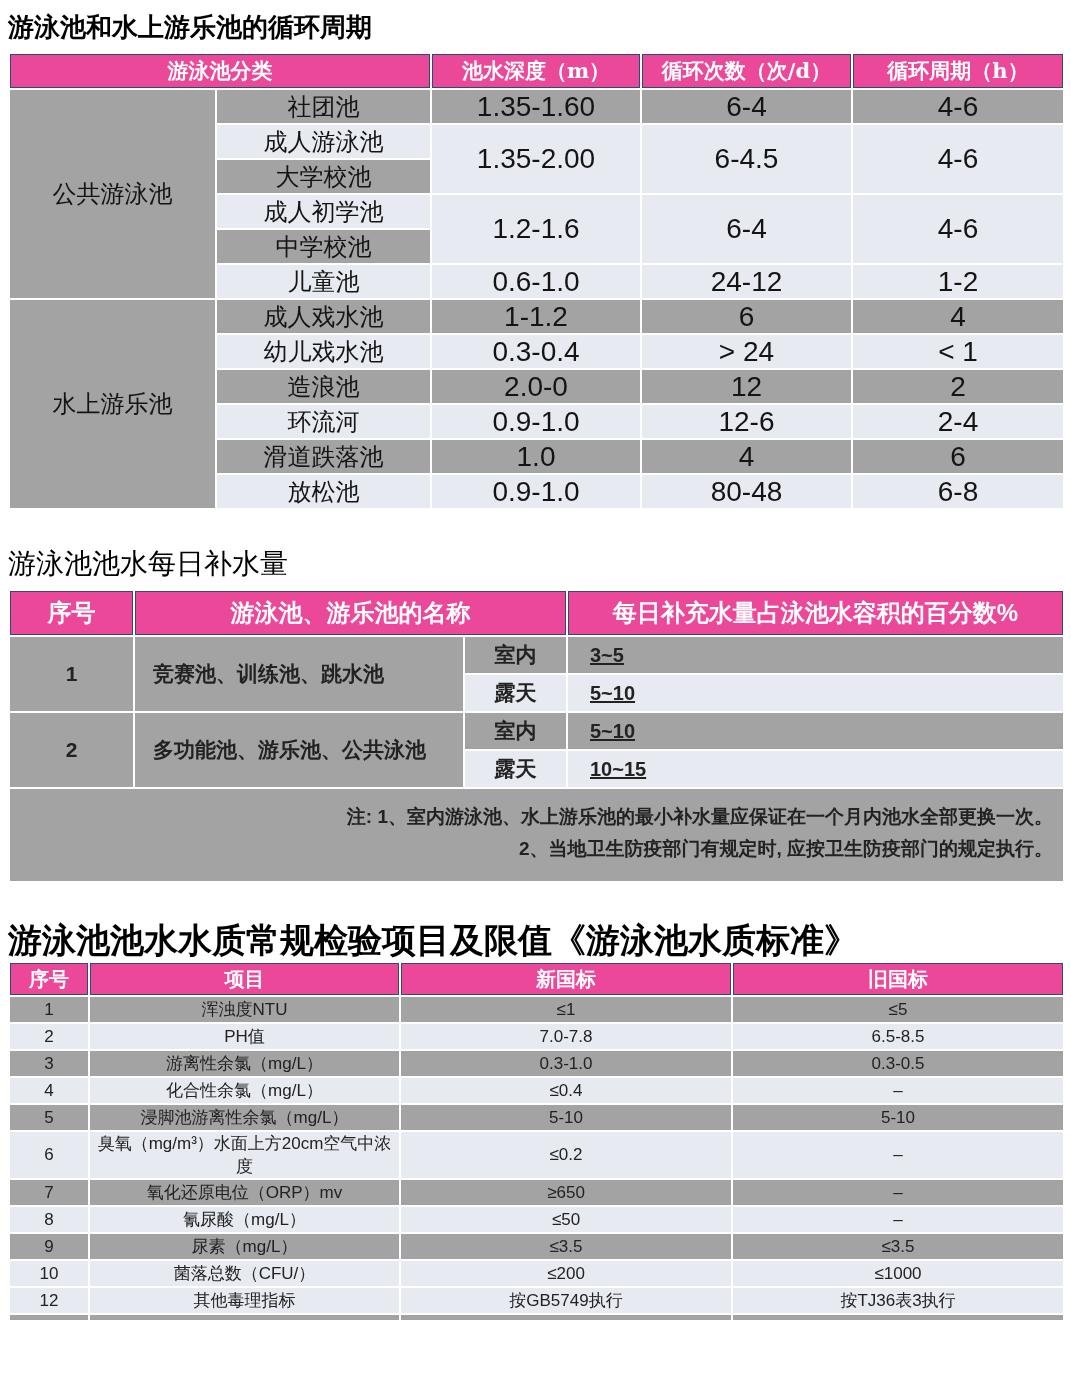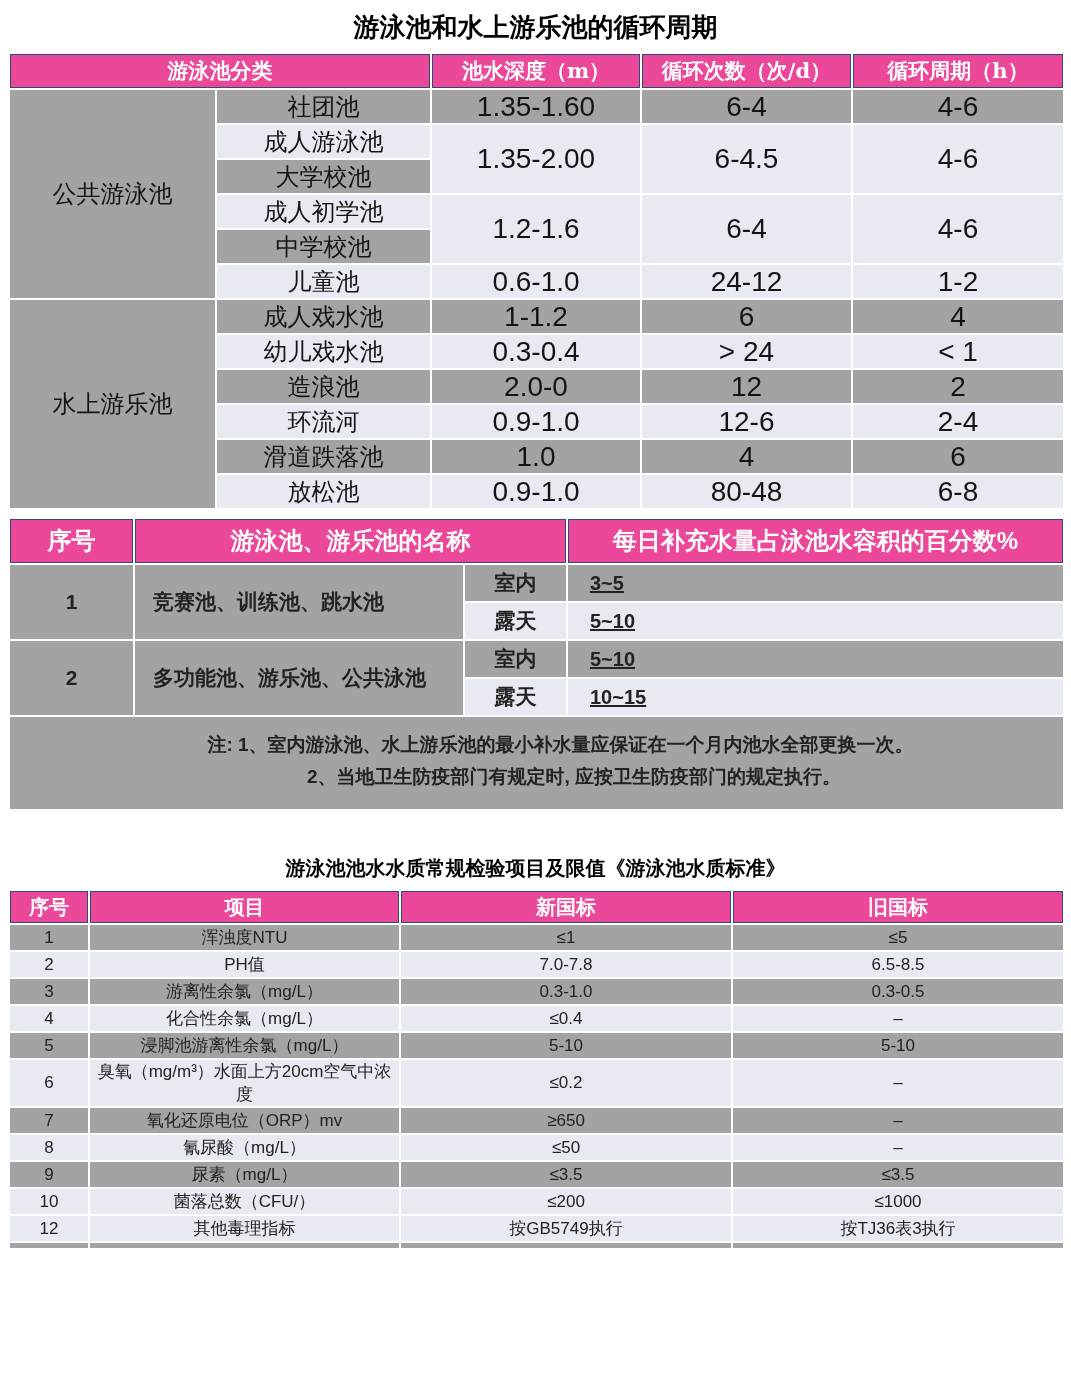--- a/index.html
+++ b/index.html
@@ -1,38 +1,38 @@
 <!DOCTYPE html>
 <html><head>
 <meta charset="utf-8">
 <style>
   html,body{margin:0;padding:0;}
   body{width:1071px;height:1393px;background:#ffffff;font-family:"Liberation Sans",sans-serif;color:#1c1c1c;}
   .page{padding:0 8px;}
-  .sec-title{text-align:center;font-weight:bold;color:#000;}
+  .sec-title{font-weight:bold;color:#000;}
   #title1{font-size:26px;padding-top:10px;line-height:34px;}
   #title2{font-size:28px;font-weight:normal;margin-top:36px;line-height:36px;}
-  #title3{font-size:20px;margin-top:40px;line-height:34px;}
+  #title3{font-size:34px;margin-top:40px;line-height:34px;}
   table{border-collapse:collapse;table-layout:fixed;width:1055px;}
   td,th{border:2px solid #ffffff;text-align:center;vertical-align:middle;overflow:hidden;padding:0;}
   th{background:#ec4899;color:#ffffff;box-shadow:inset 0 0 0 1px #2a4b7c;font-weight:bold;}
   .lav{background:#a3a3a3;}
   .lt{background:#e8eaf2;}
   
   .t1{margin-top:8px;font-family:"DejaVu Serif",serif;}
   .t1 th{height:34px;font-size:21px;}
   .t1 td{height:33px;font-size:24px;color:#141414;}
   .t1 td.num{font-size:28px;font-family:"Liberation Sans",sans-serif;}
   
   .t2{margin-top:7px;}
   .t2 th{height:44px;font-size:24px;}
   .t2 td{height:36px;font-size:21px;font-weight:bold;color:#222;}
   .t2 td.al{text-align:left;padding-left:18px;}
   .t2 td.alv{text-align:left;padding-left:22px;font-size:20px;text-decoration:underline;}
-  .t2 td.note{height:auto;text-align:center;font-size:19px;line-height:32px;padding:12px 10px 16px 58px;}
+  .t2 td.note{height:auto;text-align:right;font-size:19px;line-height:32px;padding:12px 10px 16px 58px;}
   .t2 .note .ln2{padding-left:27px;}
   
   .t3{margin-top:4px;}
   .t3 th{height:32px;font-size:20px;}
   .t3 td{height:25px;font-size:17px;color:#222;}
   .t3 tr.strip td{height:5px;}
 </style>
 </head>
 <body>
 
@@ -121,20 +121,21 @@
       </tr>
       <tr>
         <td class="lt">放松池</td>
         <td class="lt num">0.9-1.0</td>
         <td class="lt num">80-48</td>
         <td class="lt num">6-8</td>
       </tr>
     </tbody>
   </table>
 
+  <div id="title2" class="sec-title">游泳池池水每日补水量</div>
 
   <table class="t2">
     <colgroup>
         <col style="width:125px">
         <col style="width:330px">
         <col style="width:103px">
         <col style="width:497px">
       </colgroup>
     <thead>
       <tr>

